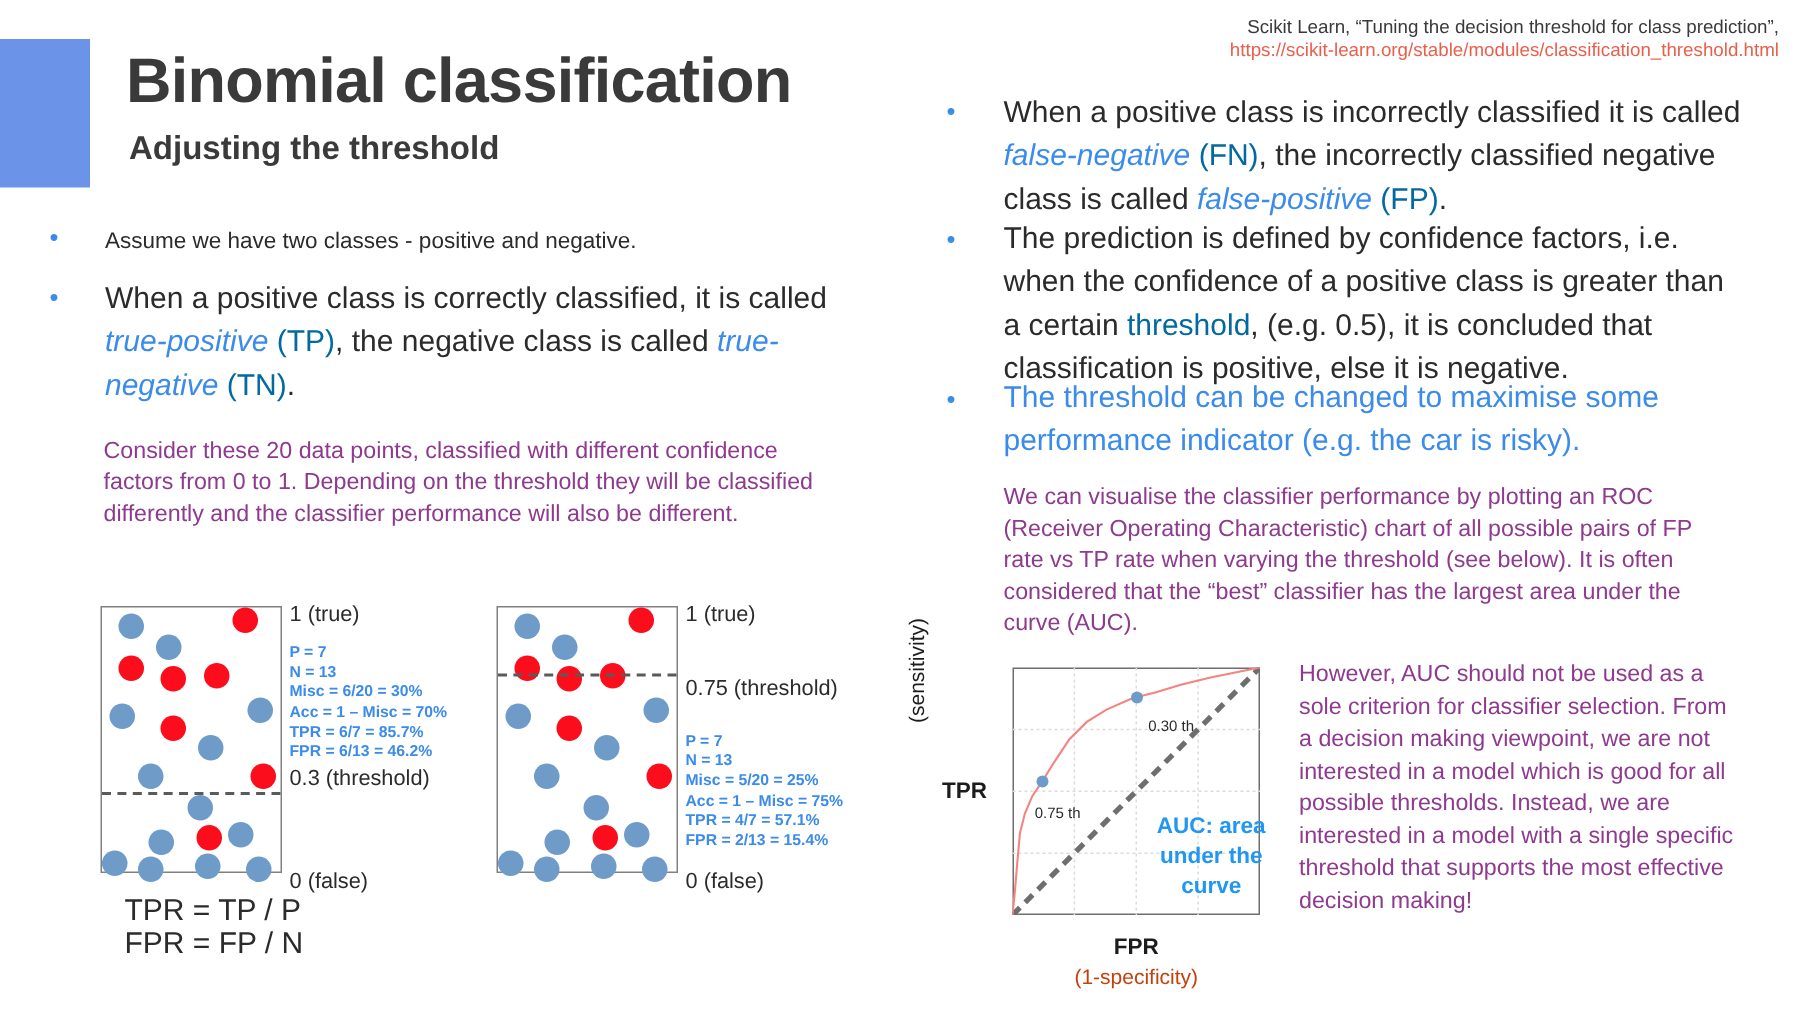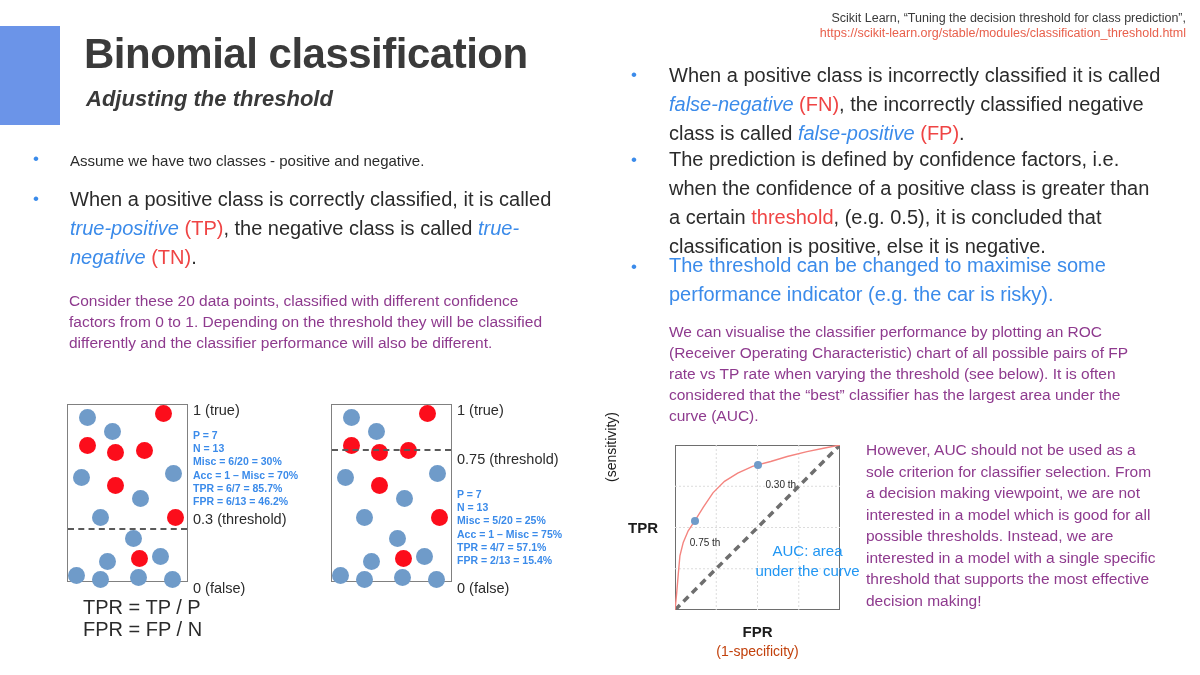--- a/index.html
+++ b/index.html
@@ -7,24 +7,24 @@
   body {
     width:1200px; height:675px; background:#ffffff;
     font-family:"Liberation Sans", sans-serif;
     color:#333333; position:relative; overflow:hidden;
   }
   .slide { position:relative; width:1200px; height:499px; }
 
   
   .accent-square { position:absolute; left:0; top:26px; width:60px; height:99px; background:#6b94e8; }
   .title { position:absolute; left:84px; top:30px; font-size:42px; font-weight:bold; color:#3a3a3a; letter-spacing:-0.5px; }
-  .subtitle { position:absolute; left:86px; top:86px; font-size:22px; font-weight:bold; color:#3a3a3a;font-style:italic; }
-
-  
-  .blue { color:#ef4444; }
+  .subtitle { position:absolute; left:86px; top:86px; font-size:22px; font-weight:bold; color:#3a3a3a; }
+
+  
+  .blue { color:#0369a1; }
   .blue-i { color:#3b8bea; font-style:italic; }
   .bullet-dot { position:absolute; color:#3b8bea; font-size:17px; line-height:1; }
 
   
   .l-b1-dot { left:33px; top:150px; }
   .l-b1 { position:absolute; left:70px; top:146px; width:530px; font-size:15px; line-height:29px; color:#2b2b2b; }
   .l-b2-dot { left:33px; top:190px; }
   .l-b2 { position:absolute; left:70px; top:185px; width:520px; font-size:20px; line-height:29px; color:#2b2b2b; }
 
   .l-purple { position:absolute; left:69px; top:290px; width:500px; font-size:15.5px; line-height:21px; color:#8e3a8e; }
@@ -58,21 +58,21 @@
   .stats { position:absolute; font-size:10.5px; font-weight:bold; line-height:13.2px; color:#3b8bea; white-space:nowrap; }
   .formulas { position:absolute; left:83px; top:596px; font-size:20px; line-height:22px; color:#2b2b2b; white-space:pre; }
 
   
   .roc-wrap { position:absolute; left:675px; top:445px; width:165px; height:165px; }
   .roc-box { position:absolute; inset:0; border:1.5px solid #6e6e6e; background:#fff; }
   .roc-svg { position:absolute; inset:0; }
   .roc-pt { position:absolute; width:8px; height:8px; border-radius:50%; background:#6f9bc9; margin-left:-4px; margin-top:-4px; }
   .roc-note { position:absolute; font-size:10px; color:#2b2b2b; white-space:nowrap; }
   .auc-text { position:absolute; left:755px; top:541px; width:105px; text-align:center;
-              font-size:15px; font-weight:normal; line-height:20px; color:#2196f3; }
+              font-size:15px; font-weight:bold; line-height:20px; color:#2196f3; }
   .tpr-lab { position:absolute; left:628px; top:519px; font-size:15px; font-weight:bold; color:#1c1c1c; }
   .sens-lab { position:absolute; left:603px; top:482px; font-size:14px; color:#1c1c1c;
               transform:rotate(-90deg); transform-origin:left top; white-space:nowrap; }
   .fpr-lab { position:absolute; left:675px; top:623px; width:165px; text-align:center; font-size:15px; font-weight:bold; color:#1c1c1c; }
   .spec-lab { position:absolute; left:675px; top:643px; width:165px; text-align:center; font-size:14px; color:#c2410c; }
 </style>
 </head>
 <body>
 
 <div class="slide">

